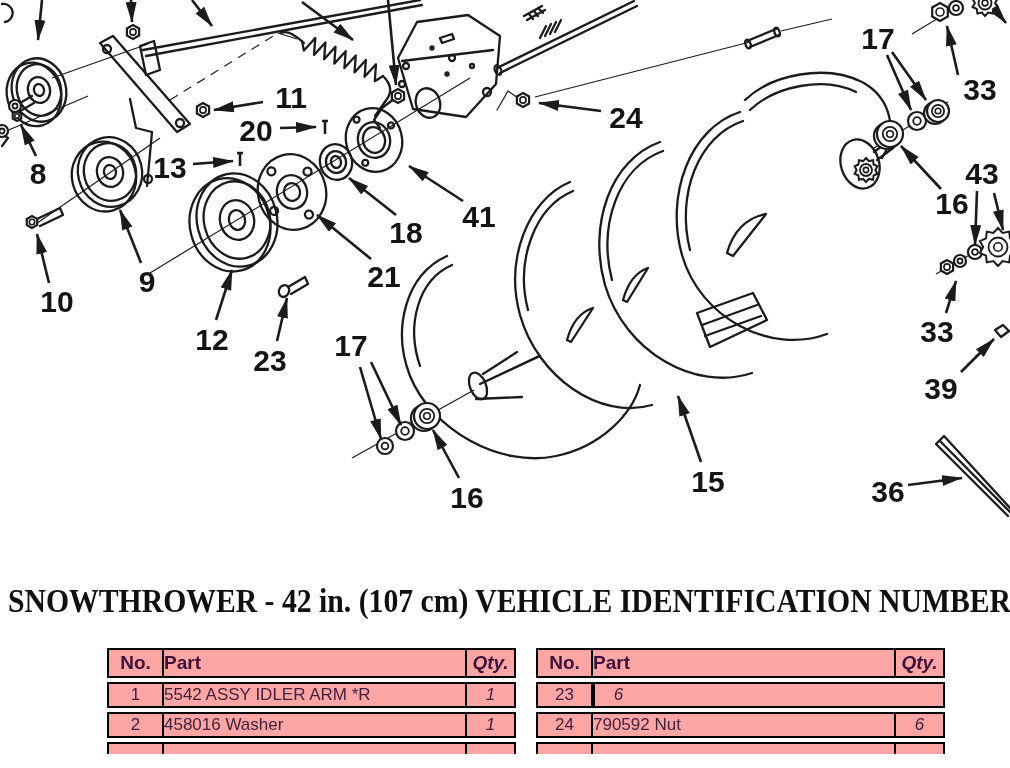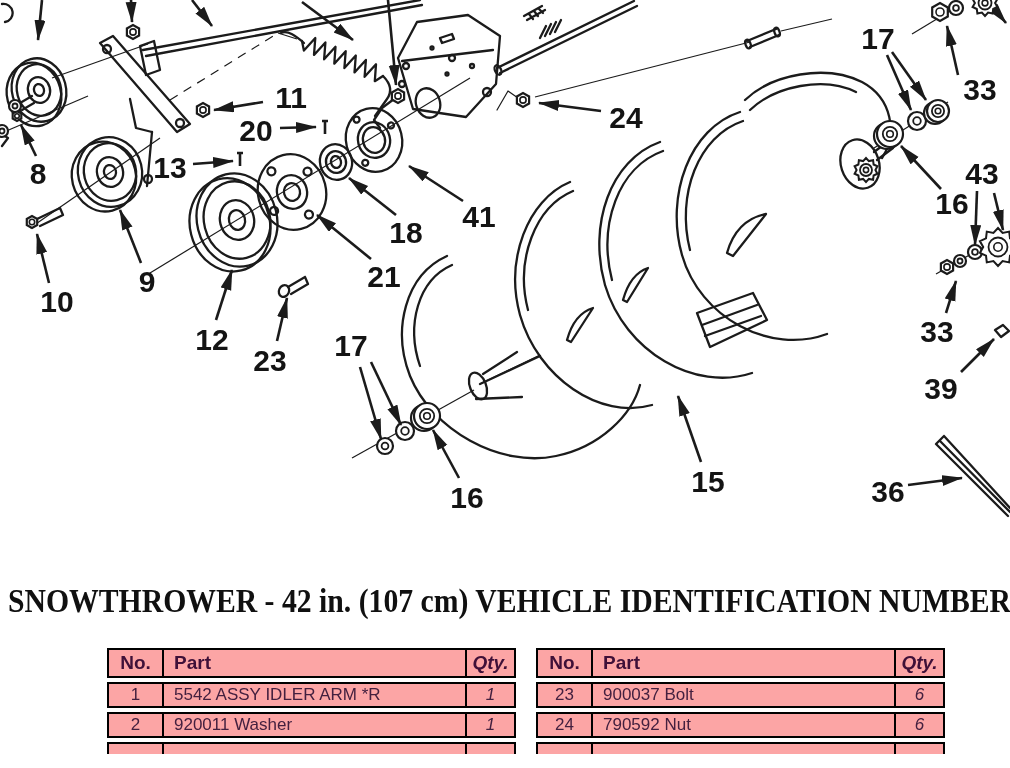--- a/index.html
+++ b/index.html
@@ -13,21 +13,21 @@
   .leader{stroke:#1b1b1b;stroke-width:2.6;fill:none;}
   #page-title{position:absolute;top:583px;left:8px;white-space:nowrap;color:#101010;
       font:bold 33px "Liberation Serif",serif;transform:scaleX(0.9);transform-origin:0 50%;}
   .ptable{position:absolute;top:648px;width:409px;height:106px;overflow:hidden;}
   .ptable.left{left:107px}.ptable.right{left:536px}
   .trow{display:flex;border:2px solid var(--tb,#000);margin-bottom:4px;box-sizing:border-box;background:#fca5a5;}
   .thead{height:30px;font:bold 19px "Liberation Sans",sans-serif;color:var(--th,#3f1038);}
   .tdata{height:26px;font:17px "Liberation Sans",sans-serif;color:var(--td,#44203f);}
   .tpartial{height:30px;}
   .c-no{width:55px;border-right:2px solid var(--tb,#000);display:flex;align-items:center;justify-content:center;box-sizing:border-box;}
-  .c-part{flex:1;display:flex;align-items:center;padding-left:10px;box-sizing:border-box;}
+  .c-part{flex:1;display:flex;align-items:center;box-sizing:border-box;}
   .c-qty{width:49px;border-left:2px solid var(--tb,#000);display:flex;align-items:center;justify-content:center;box-sizing:border-box;font-style:italic;}
 </style>
 </head>
 <body style="--tb: #000000; --th: #3f1038; --td: #44203f;">
 
 <svg id="diagram" width="1010" height="556" viewBox="0 0 1010 556">
   <defs>
     <marker id="ah" markerUnits="userSpaceOnUse" markerWidth="24" markerHeight="14" refX="20" refY="5.5" orient="auto">
       <path d="M0,0 L21,5.5 L0,11 Z" fill="#1b1b1b"></path>
     </marker>
@@ -361,38 +361,37 @@
       <div class="c-part">Part</div>
       <div class="c-qty">Qty.</div>
     </div>
     <div class="trow tdata">
       <div class="c-no">1</div>
       <div class="c-part">5542 ASSY IDLER ARM *R</div>
       <div class="c-qty">1</div>
     </div>
     <div class="trow tdata">
       <div class="c-no">2</div>
-      <div class="c-part">920011 Washer</div>
+      <div class="c-part">458016 Washer</div>
       <div class="c-qty">1</div>
     </div>
     <div class="trow tdata tpartial">
       <div class="c-no"></div>
       <div class="c-part"></div>
       <div class="c-qty"></div>
     </div>
   </div>
 <div class="ptable right" id="table-right">
     <div class="trow thead">
       <div class="c-no">No.</div>
       <div class="c-part">Part</div>
       <div class="c-qty">Qty.</div>
     </div>
     <div class="trow tdata">
       <div class="c-no">23</div>
-      <div class="c-part">900037 Bolt</div>
       <div class="c-qty">6</div>
     </div>
     <div class="trow tdata">
       <div class="c-no">24</div>
       <div class="c-part">790592 Nut</div>
       <div class="c-qty">6</div>
     </div>
     <div class="trow tdata tpartial">
       <div class="c-no"></div>
       <div class="c-part"></div>

